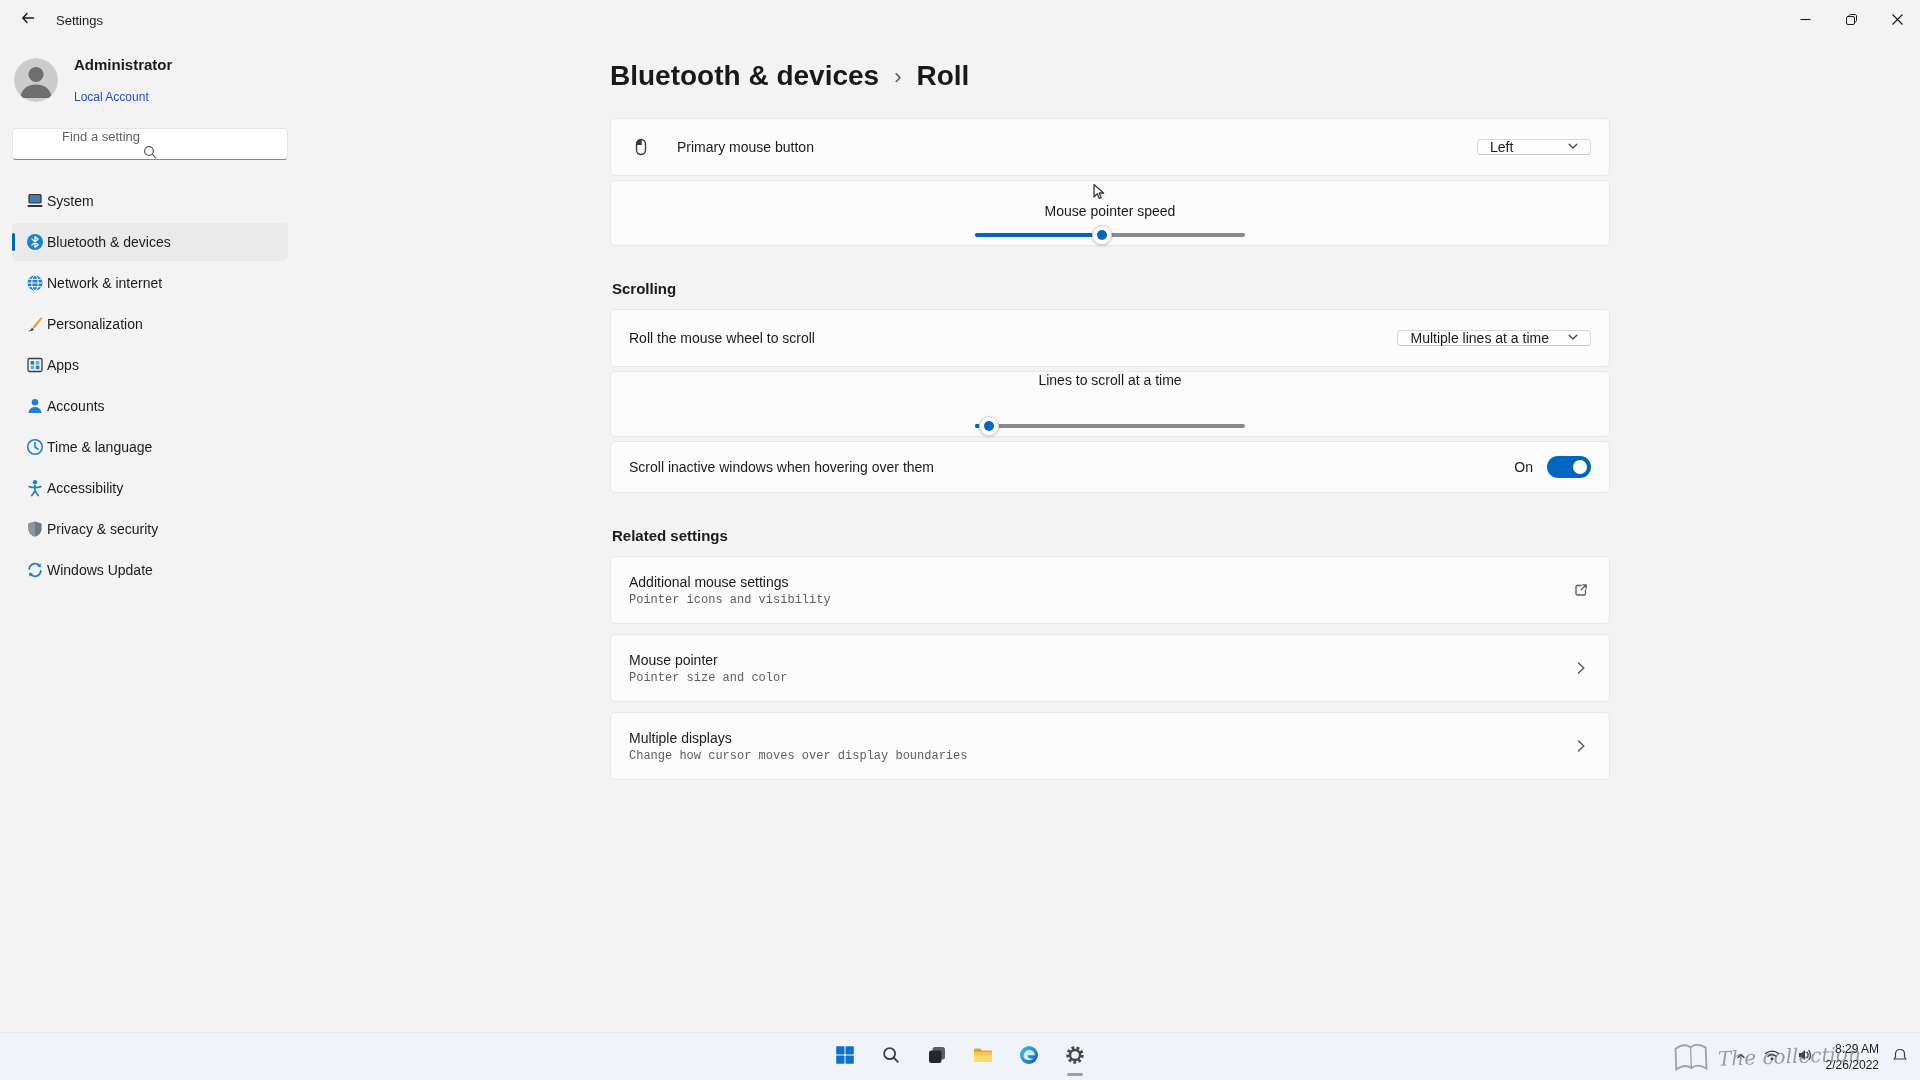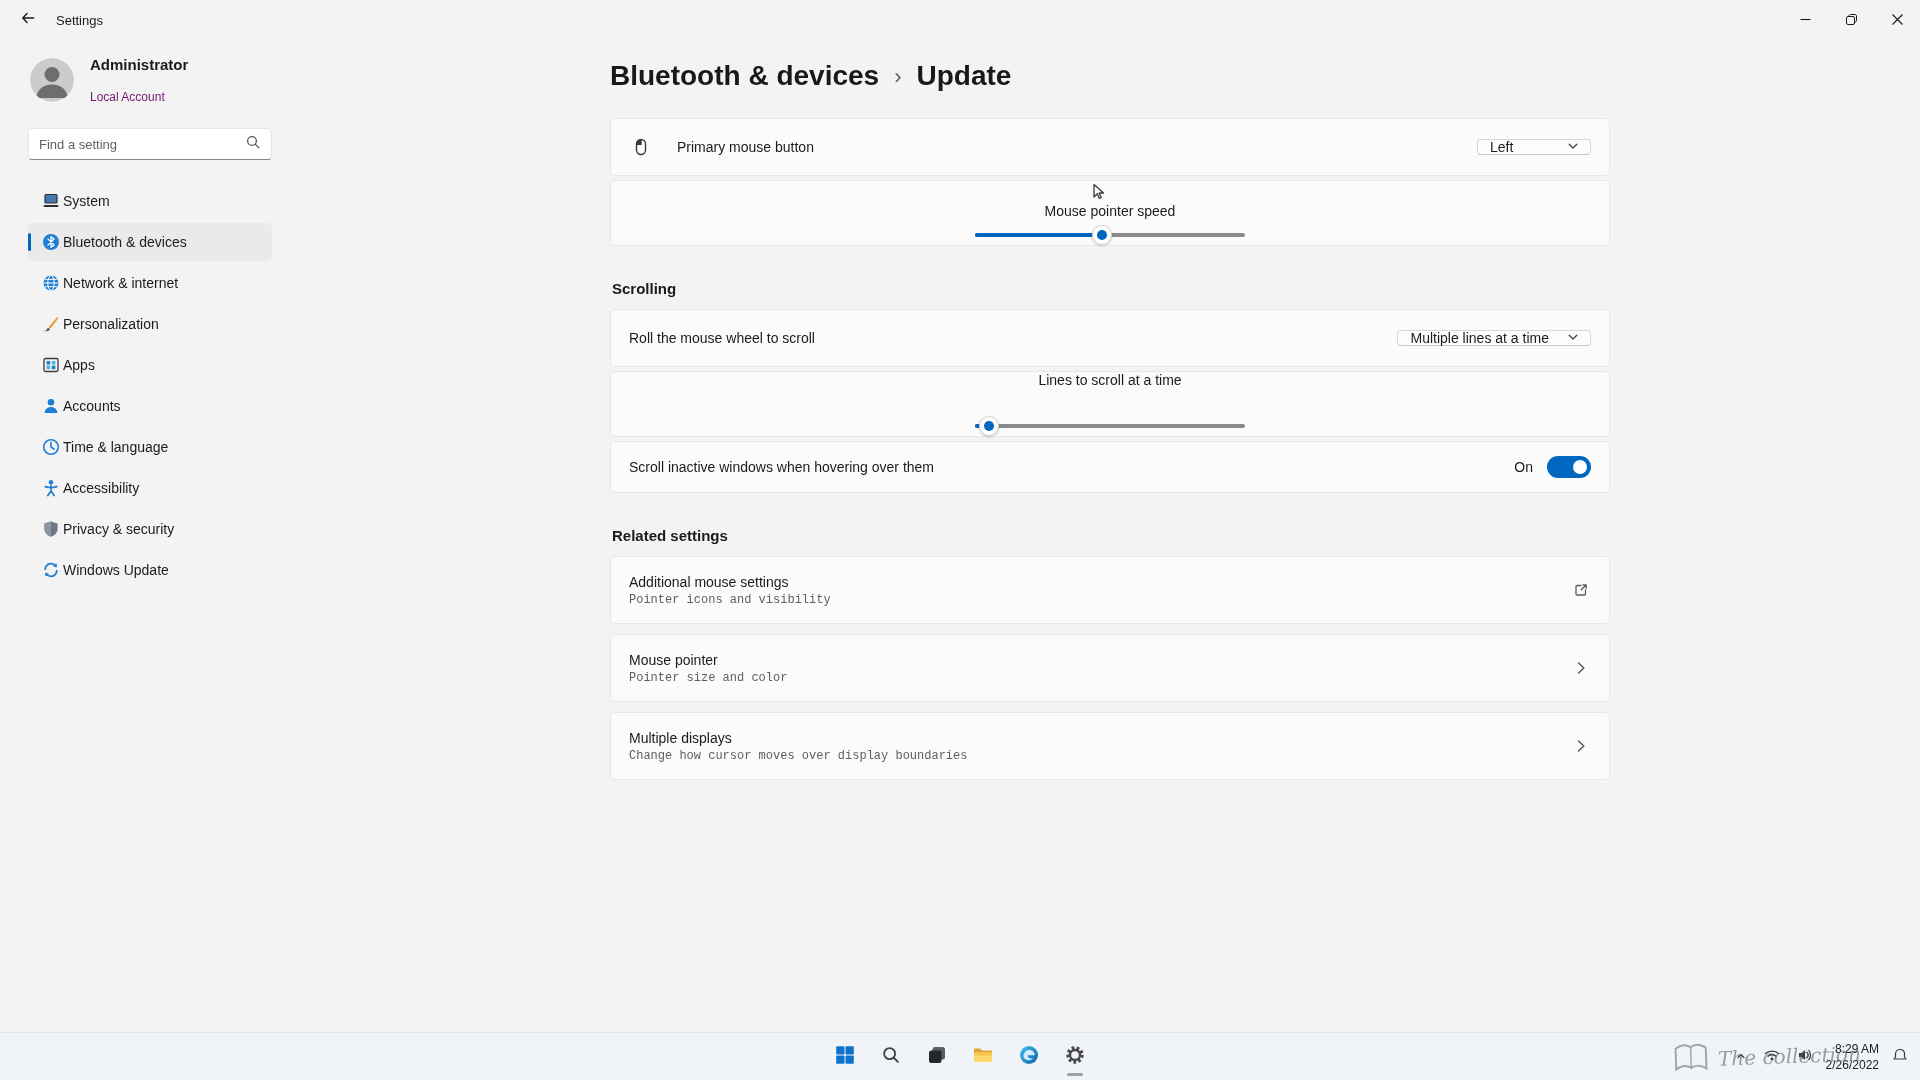--- a/index.html
+++ b/index.html
@@ -9,30 +9,30 @@
 
   
   .titlebar { height:40px; display:flex; align-items:center; padding-left:8px; }
   .back-btn { width:40px; height:34px; border-radius:5px; display:flex; align-items:center; justify-content:center; cursor:pointer; }
   .app-title { font-size:13px; margin-left:8px; }
   .win-controls { margin-left:auto; display:flex; height:40px; }
   .win-btn { width:46px; height:40px; display:flex; align-items:center; justify-content:center; }
 
   
   .main { display:flex; height:944px; }
-  .sidebar { width:300px; flex-shrink:0; padding:2px 28px 0; }
+  .sidebar { width:300px; flex-shrink:0; padding:2px 12px 0; }
   .content { flex:1; display:flex; justify-content:center; overflow:hidden; }
   .page { width:1000px; }
 
   
   .user-card { display:flex; align-items:center; gap:16px; margin:14px 2px 0; cursor:pointer; }
   .avatar { width:44px; height:44px; border-radius:50%; overflow:hidden; flex-shrink:0; }
   .user-name { font-size:15px; font-weight:bold; }
-  .user-type { font-size:12px; color:#701a75; margin-top:17px; }
-  .searchbox { margin-top:24px; height:32px; background:#ffffff; border:1px solid #e5e5e5; border-bottom:1px solid #868686; border-radius:4px; display:flex; align-items:center; padding:0 10px; }
+  .user-type { font-size:12px; color:#1d4ed8; margin-top:17px; }
+  .searchbox { margin-top:24px; height:32px; background:#ffffff; border:1px solid #e5e5e5; border-bottom:1px solid #868686; border-radius:4px; display:flex; align-items:center; padding:0 10px;flex-direction:column; }
   .searchbox input { flex:1; border:none; outline:none; background:transparent; font-family:"Liberation Sans",sans-serif; font-size:13px; color:#1b1b1b; }
   .searchbox input::placeholder { color:#616161; }
   .nav { margin-top:22px; }
   .nav-item { height:38px; display:flex; align-items:center; gap:2px; padding:0 13px; border-radius:5px; font-size:14px; position:relative; margin-bottom:3px; cursor:pointer; }
   .nav-item.selected { background:#eaeaea; }
   .nav-item.selected::before { content:""; position:absolute; left:0; top:10px; bottom:10px; width:3px; border-radius:3px; background:#0067c0; }
   .nav-icon { width:20px; height:20px; display:flex; align-items:center; justify-content:center; flex-shrink:0; }
 
   
   .breadcrumb { margin-top:20px; display:flex; align-items:center; gap:15px; }
@@ -239,21 +239,21 @@
           <span>Windows Update</span>
         </div>
       </nav>
     </aside>
 
     <main class="content">
       <div class="page">
         <div class="breadcrumb">
           <span class="crumb parent">Bluetooth &amp; devices</span>
           <span class="crumb-sep">›</span>
-          <span class="crumb">Update</span>
+          <span class="crumb">Roll</span>
         </div>
 
         <div class="cards">
 
           <div class="card h58">
             <span class="row-icon">
               <svg width="20" height="20" viewBox="0 0 20 20">
                   <rect x="5.5" y="2.5" width="9" height="15" rx="4.5" fill="none" stroke="#3a3a3a" stroke-width="1.4"></rect>
                   <path d="M10 2.6 C7.6 2.6 5.6 4.6 5.6 7 V8 H10 Z" fill="#3a3a3a"></path>
                   <line x1="10" y1="2.5" x2="10" y2="8" stroke="#3a3a3a" stroke-width="1.4"></line>

